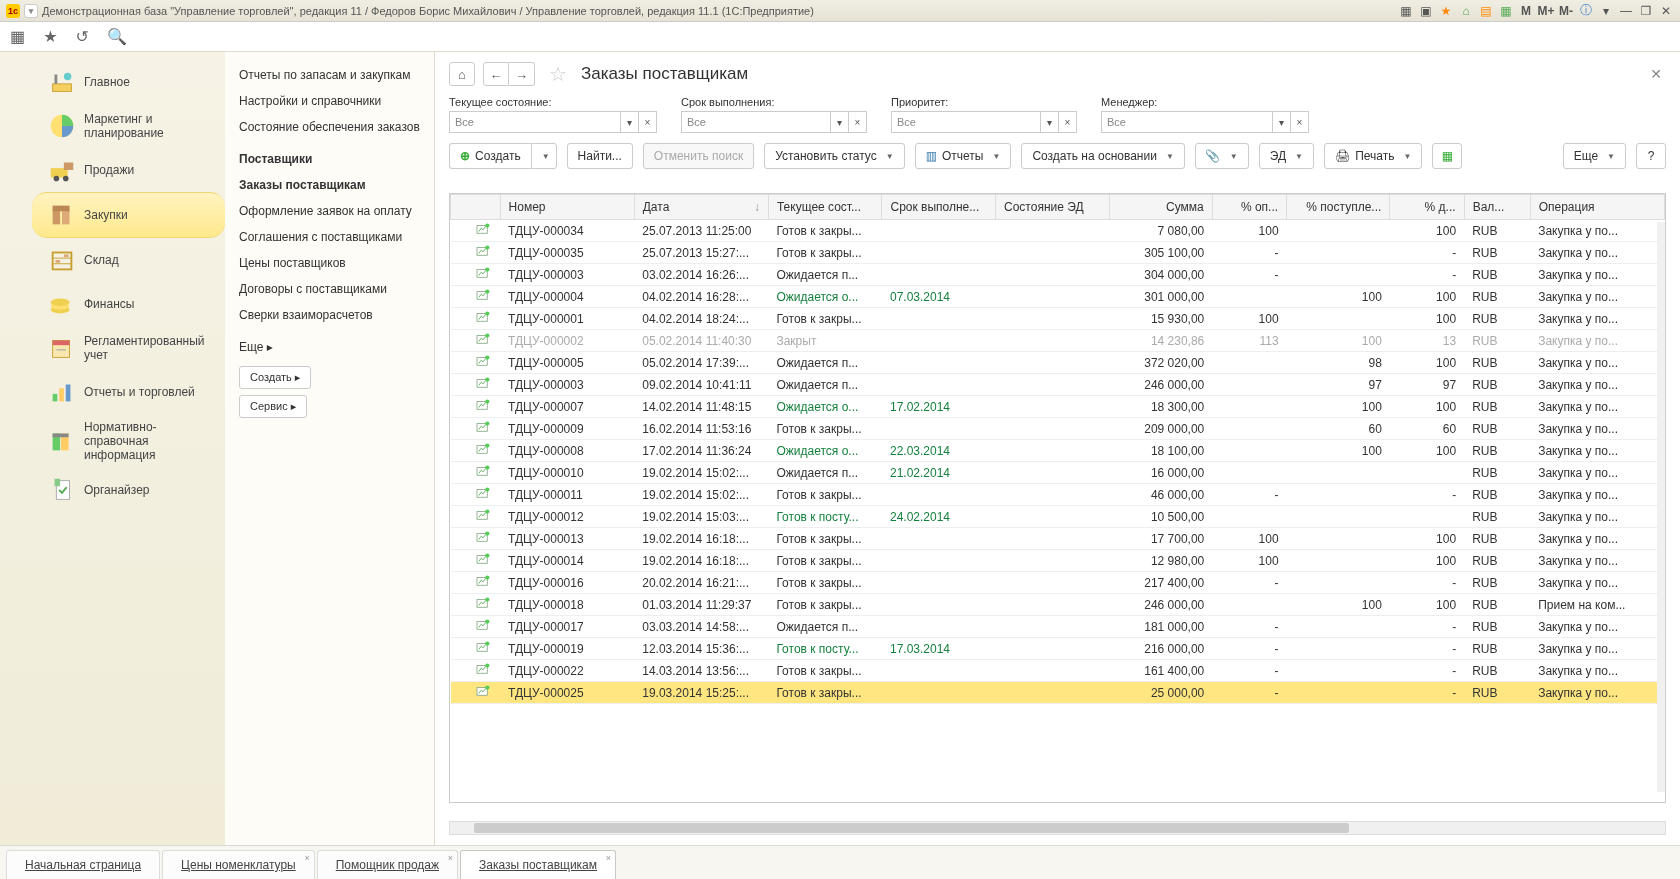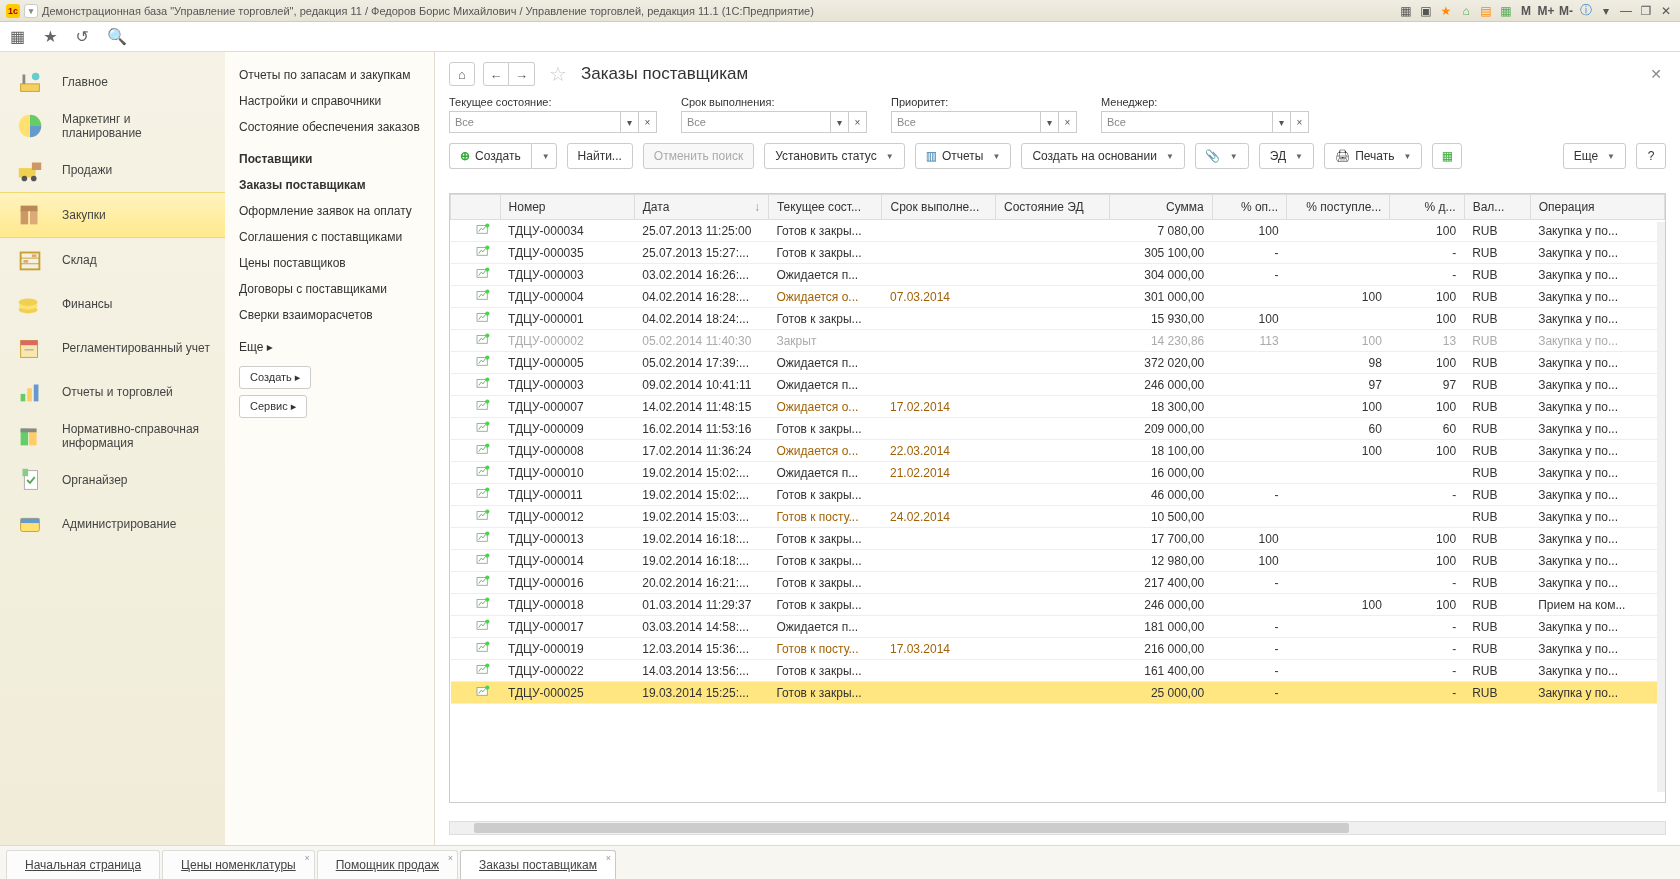--- a/index.html
+++ b/index.html
@@ -17,22 +17,22 @@
 
 
 .toolbar-top { height: 30px; background: #fff; border-bottom: 1px solid #e0ddd0; display: flex; align-items: center; padding: 0 10px; gap: 18px; }
 .tt-icon { font-size: 16px; color: #666; cursor: pointer; }
 
 
 .layout { display: flex; height: calc(879px - 22px - 30px - 34px); }
 
 
 .sidebar { width: 225px; background: linear-gradient(to bottom, #f6f3e6, #f0ecd8); padding: 8px 0; }
-.sb-item { display: flex; align-items: center; padding: 6px 14px; gap: 16px; cursor: pointer; min-height: 40px; font-size: 12px; color: #444; }
-.sb-item.active { background: linear-gradient(to bottom, #fff3c0, #ffe98c); border-top: 1px solid #f0d870; border-bottom: 1px solid #f0d870; }
+.sb-item { display: flex; align-items: center; padding: 6px 14px; gap: 6px; cursor: pointer; min-height: 40px; font-size: 12px; color: #444; margin-left: 32px; }
+.sb-item.active { background: linear-gradient(to bottom, #fff3c0, #ffe98c); border-top: 1px solid #f0d870; border-bottom: 1px solid #f0d870; border-radius: 15px; }
 .sb-icon { width: 32px; height: 32px; display: inline-flex; align-items: center; justify-content: center; flex-shrink: 0; }
 .sb-icon svg { width: 30px; height: 30px; }
 
 
 .sidebar2 { width: 210px; background: #fdfcf6; border-right: 1px solid #e0ddd0; padding: 10px 14px; font-size: 12px; }
 .sb2-item { padding: 6px 0; cursor: pointer; color: #333; }
 .sb2-item.bold { font-weight: bold; }
 .sb2-sep { margin-top: 6px; }
 .sb2-btn { display: inline-block; padding: 4px 10px; border: 1px solid #ccc; border-radius: 3px; background: #fff; margin-top: 6px; cursor: pointer; font-size: 11px; }
 
@@ -73,21 +73,21 @@
 
 
 .table-wrap { flex: 1; overflow: auto; margin: 16px 14px; border: 1px solid #ccc; position: relative; }
 table { width: 100%; border-collapse: collapse; font-size: 12px; }
 thead th { background: #f5f5f5; border: 1px solid #ddd; padding: 5px 8px; text-align: left; font-weight: normal; color: #333; position: sticky; top: 0; white-space: nowrap; overflow: hidden; }
 thead th.right { text-align: right; }
 tbody td { border-bottom: 1px solid #eee; padding: 3px 8px; height: 22px; white-space: nowrap; overflow: hidden; }
 tbody td.right { text-align: right; }
 tbody tr.selected { background: #ffe680; }
 tbody tr.closed td { color: #aaa; }
-.red { color: #a16207; }
+.red { color: #15803d; }
 .row-icon { width: 14px; height: 12px; display: inline-block; }
 .sort-icon { float: right; color: #999; }
 .vscroll-decor { position: absolute; right: 0; top: 28px; bottom: 10px; width: 8px; background: #f0f0f0; }
 .hscroll-wrap { height: 14px; margin: 2px 14px 10px; background: #f0f0f0; border: 1px solid #ddd; position: relative; }
 .hscroll-thumb { position: absolute; left: 2%; width: 72%; top: 1px; bottom: 1px; background: #ccc; border-radius: 2px; }
 
 
 .bottom-tabs { height: 34px; background: #f8f6f0; border-top: 1px solid #dadada; display: flex; align-items: flex-end; padding: 0 6px; gap: 2px; }
 .btab { padding: 7px 18px; border: 1px solid #dcdcdc; border-bottom: none; background: #fcfcfc; font-size: 12px; color: #444; cursor: pointer; position: relative; border-radius: 3px 3px 0 0; text-decoration: underline; }
 .btab.active { background: #fff; font-weight: normal; border-color: #c8c8c8; }
@@ -226,29 +226,20 @@
         </div>
         <div class="sb-item">
           <span class="sb-icon">
             <svg viewBox="0 0 32 32">
               <rect x="10" y="6" width="14" height="20" fill="#fff" stroke="#aaa"></rect>
               <rect x="8" y="4" width="6" height="8" fill="#8c8"></rect>
               <path d="M13 16 l3 3 l5 -6" stroke="#5a5" stroke-width="2" fill="none"></path>
             </svg>
           </span>
           <span>Органайзер</span>
-        </div>
-        <div class="sb-item">
-          <span class="sb-icon">
-            <svg viewBox="0 0 32 32">
-              <rect x="6" y="10" width="20" height="14" rx="2" fill="#ffe070" stroke="#c8a030"></rect>
-              <rect x="6" y="10" width="20" height="5" fill="#69c"></rect>
-            </svg>
-          </span>
-          <span>Администрирование</span>
         </div>
       </div>
   </div>
 
   <div class="sidebar2">
     <div class="sb2-item">Отчеты по запасам и закупкам</div>
     <div class="sb2-item">Настройки и справочники</div>
     <div class="sb2-item">Состояние обеспечения заказов</div>
     <div class="sb2-item bold sb2-sep">Поставщики</div>
     <div class="sb2-item bold">Заказы поставщикам</div>

